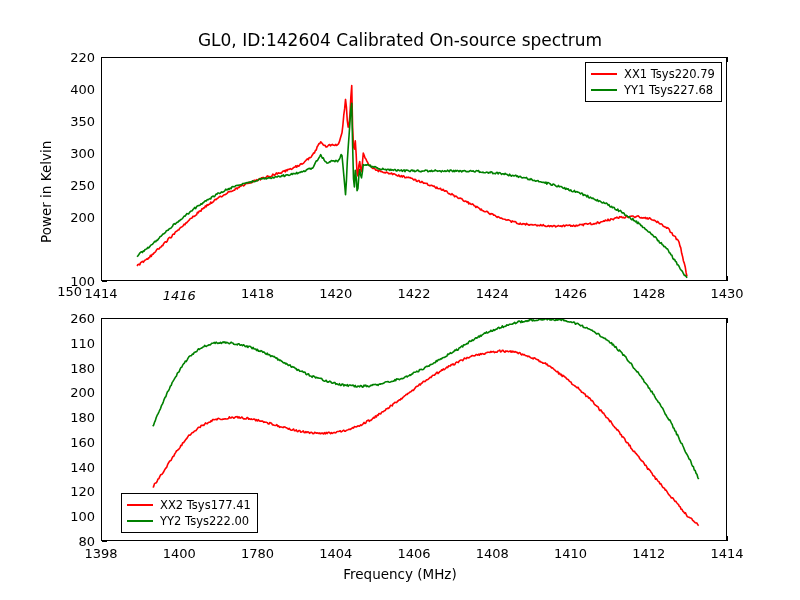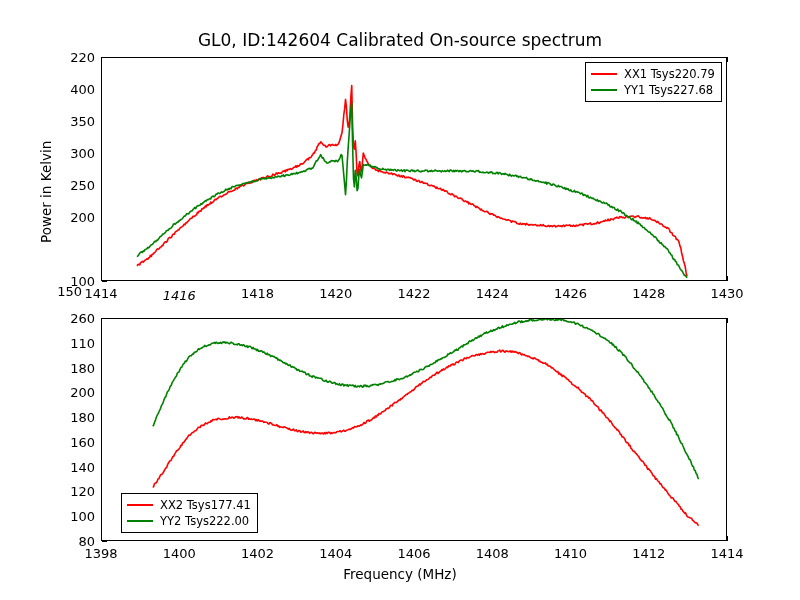--- a/index.html
+++ b/index.html
@@ -137,21 +137,21 @@
       <div class="tick-label ytick" style="position: absolute; left: 57px; width: 38px; top: 318px;">260</div>
       <div class="tickmark" style="left: 102px; top: 318px; width: 5px; height: 1px;"></div>
     </div>
   <div id="xtick-labels-bottom">
       <div class="tick-label xtick" style="position: absolute; left: 101px; top: 546px;">1398</div>
       <div class="tickmark" style="left: 101px; top: 536px; width: 1px; height: 5px;"></div>
       <div class="tickmark" style="left: 101px; top: 318px; width: 1px; height: 5px;"></div>
       <div class="tick-label xtick" style="position: absolute; left: 179.25px; top: 546px;">1400</div>
       <div class="tickmark" style="left: 179.25px; top: 536px; width: 1px; height: 5px;"></div>
       <div class="tickmark" style="left: 179.25px; top: 318px; width: 1px; height: 5px;"></div>
-      <div class="tick-label xtick" style="position: absolute; left: 257.5px; top: 546px;">1402</div>
+      <div class="tick-label xtick" style="position: absolute; left: 257.5px; top: 546px;">1780</div>
       <div class="tickmark" style="left: 257.5px; top: 536px; width: 1px; height: 5px;"></div>
       <div class="tickmark" style="left: 257.5px; top: 318px; width: 1px; height: 5px;"></div>
       <div class="tick-label xtick" style="position: absolute; left: 335.75px; top: 546px;">1404</div>
       <div class="tickmark" style="left: 335.75px; top: 536px; width: 1px; height: 5px;"></div>
       <div class="tickmark" style="left: 335.75px; top: 318px; width: 1px; height: 5px;"></div>
       <div class="tick-label xtick" style="position: absolute; left: 414px; top: 546px;">1406</div>
       <div class="tickmark" style="left: 414px; top: 536px; width: 1px; height: 5px;"></div>
       <div class="tickmark" style="left: 414px; top: 318px; width: 1px; height: 5px;"></div>
       <div class="tick-label xtick" style="position: absolute; left: 492.25px; top: 546px;">1408</div>
       <div class="tickmark" style="left: 492.25px; top: 536px; width: 1px; height: 5px;"></div>

